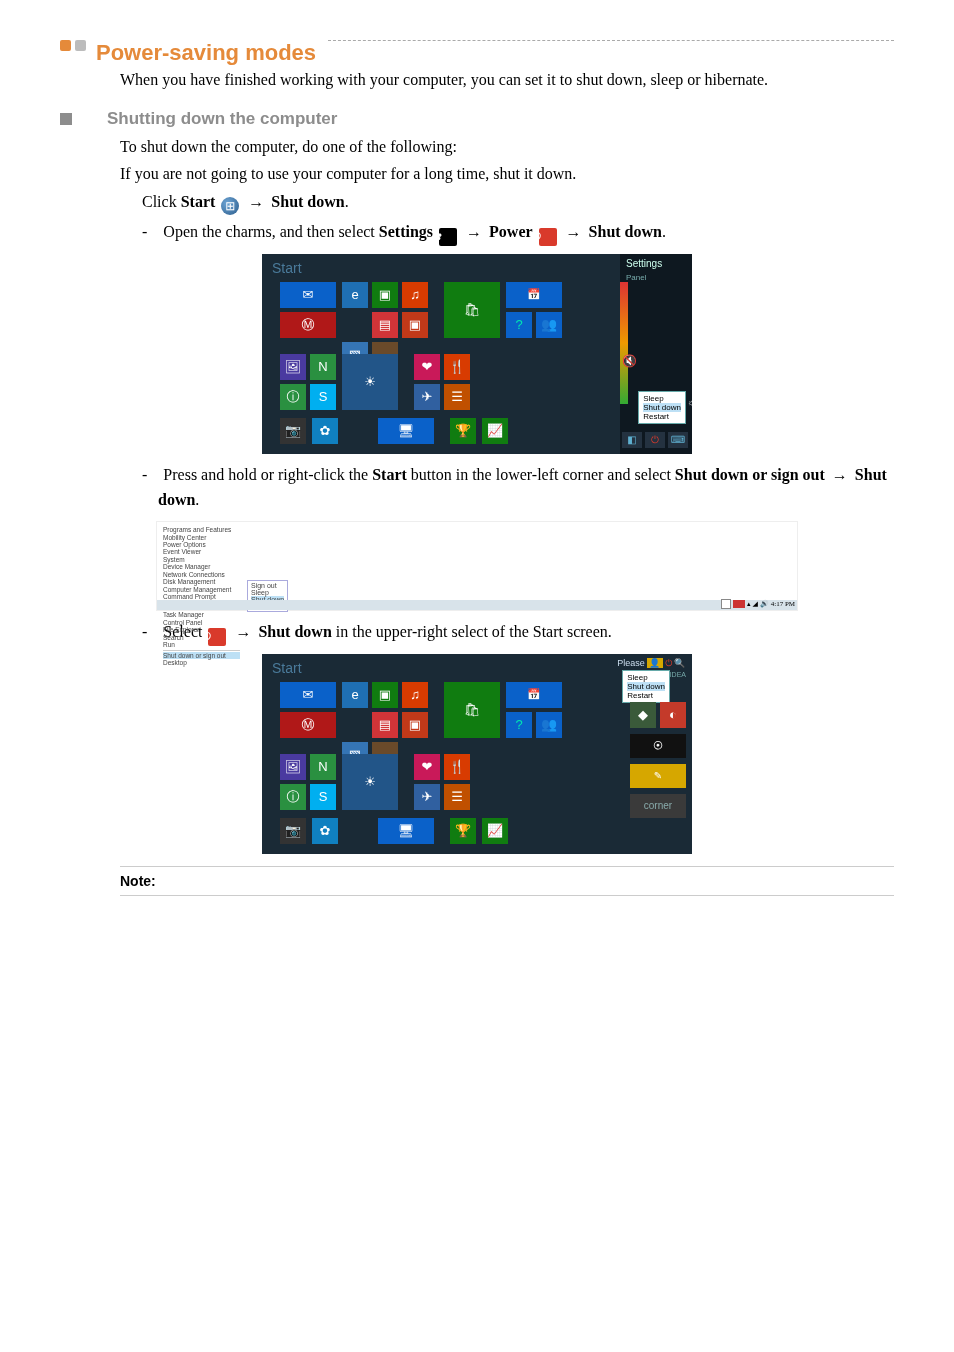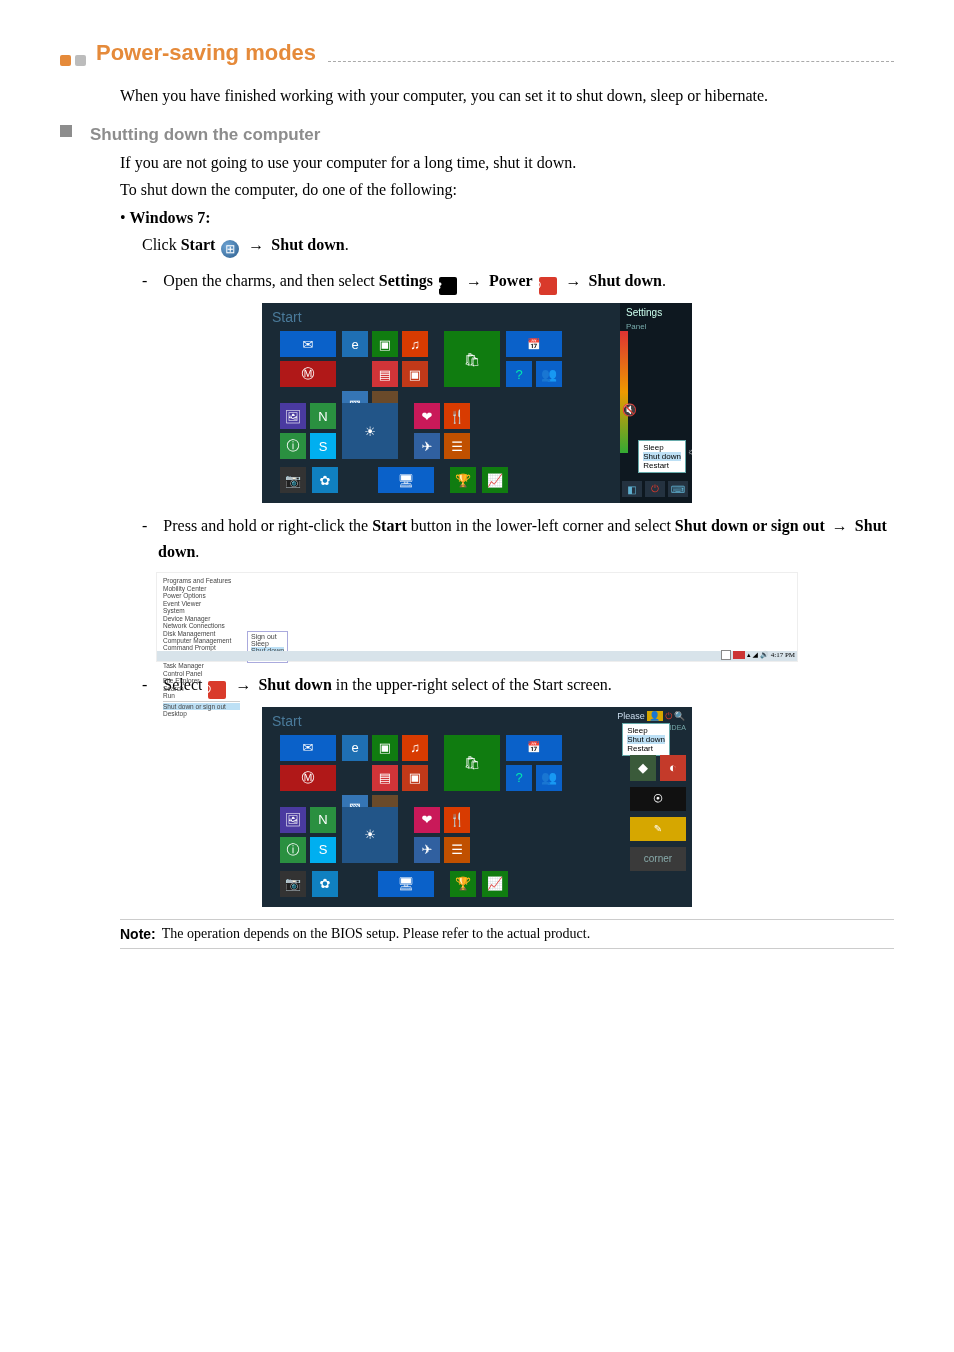--- a/index.html
+++ b/index.html
@@ -14,22 +14,22 @@
     padding: 40px 60px 30px 60px;
   }
   .chapter-head {
     font-family: Arial, Helvetica, sans-serif;
     font-weight: bold;
     font-size: 15px;
     margin-bottom: 48px;
   }
   .section-title-row {
     display: flex;
-    align-items: flex-end;
-    margin-bottom: 18px;
+    align-items: flex-start;
+    margin-bottom: 2px;
   }
   .sq-orange {
     width: 11px; height: 11px;
     background: #e58a3a;
     border-radius: 2px;
     margin-right: 4px;
   }
   .sq-gray {
     width: 11px; height: 11px;
     background: #bcbcbc;
@@ -50,22 +50,23 @@
     height: 0;
     margin-bottom: 4px;
   }
   .intro-p {
     margin: 0 0 18px 60px;
     font-size: 16px;
     line-height: 1.45;
   }
   .sub-row {
     display: flex;
-    align-items: flex-start;
+    align-items: center;
     margin: 10px 0 6px 0;
+    gap: 17px;
   }
   .sub-square {
     width: 12px; height: 12px;
     background: #8d8d8d;
     margin-right: 18px;
     margin-left: 0;
   }
   .sub-title {
     font-family: Arial, Helvetica, sans-serif;
     color: #8d8d8d;
@@ -96,21 +97,21 @@
     line-height: 1.45;
     margin-top: 2px;
     margin-bottom: 2px;
   }
   .dash-item {
     margin-left: 82px;
     font-size: 16px;
     line-height: 1.6;
     text-indent: -16px;
     padding-left: 16px;
-    margin-top: 10px;
+    margin-top: 4px;
     margin-bottom: 6px;
   }
   .dash-item::before {
     content: "-   ";
     white-space: pre;
   }
   b { font-weight: bold; }
   .inline-icon {
     display: inline-flex;
     align-items: center;
@@ -242,26 +243,23 @@
     <span class="dash-fill"></span>
   </div>
 
   <p class="intro-p">When you have finished working with your computer, you can set it to shut down, sleep or hibernate.</p>
 
   <div class="sub-row">
     <span class="sub-square"></span>
     <span class="sub-title">Shutting down the computer</span>
   </div>
 
+  <p class="body-p">To shut down the computer, do one of the following:</p>
   <p class="body-p">If you are not going to use your computer for a long time, shut it down.</p>
-  <p class="body-p">To shut down the computer, do one of the following:</p>
-
-  <ul class="bullets">
-    <li><b>Windows 7:</b></li>
-  </ul>
+
   <div class="indent1">
     <span>Click </span><b>Start</b>
     <span class="inline-icon start-orb">⊞</span>
     <span class="arrow">→</span>
     <b>Shut down</b><span>.</span>
   </div>
 
 
   <div class="dash-item">
     <span>Open the charms, and then select </span><b>Settings</b>
@@ -484,17 +482,16 @@
         <div class="t sm" style="background:#c43a2a">◐</div>
       </div>
       <div class="rt" style="background:#111;color:#fff">⦿</div>
       <div class="rt" style="background:#d6a700;color:#fff">✎</div>
       <div class="rt" style="background:#3a3a3a;color:#8aa">corner</div>
     </div>
   </div>
 
   <div class="note-row">
     <span class="note-label">Note:</span>
-    <span>The operation depends on the BIOS setup. Please refer to the actual product.</span>
   </div>
 
 
 </div>
 
 </body></html>

